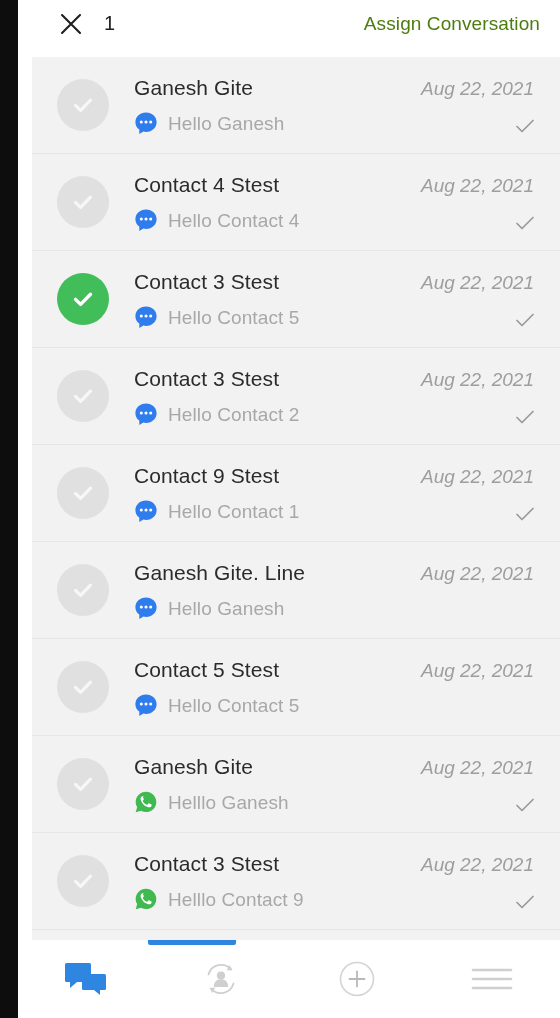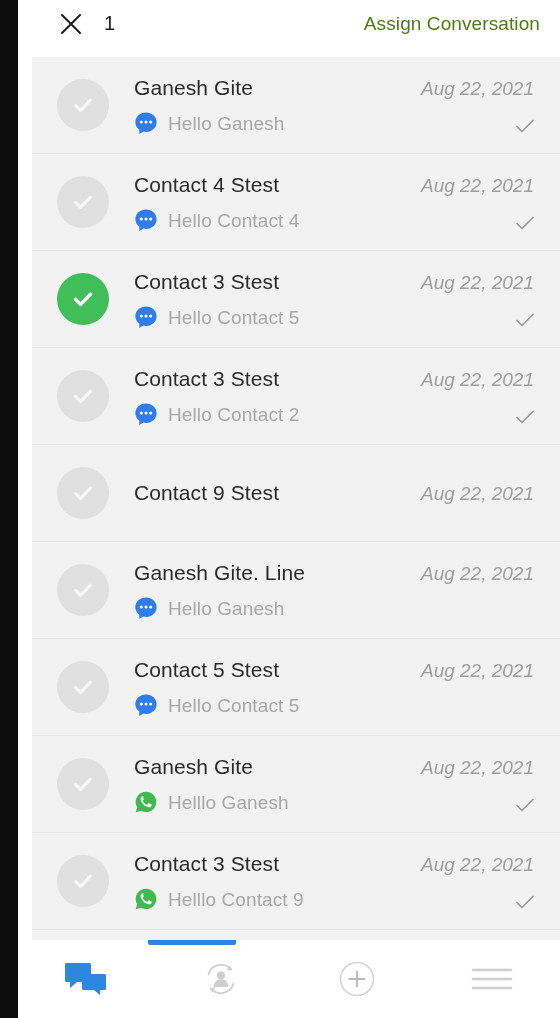--- a/index.html
+++ b/index.html
@@ -345,20 +345,36 @@
           <div class="checkcircle">
             <svg width="30" height="30" viewBox="0 0 30 30">
               <path d="M7.5 15.4 L12.6 20.4 L22.5 10.2" fill="none" stroke="#f7f7f7" stroke-width="3.2" stroke-linecap="round" stroke-linejoin="round"></path>
             </svg>
           </div>
         </div>
         <div class="row-body">
           <div class="row-top">
             <span class="row-name">Contact 9 Stest</span>
             <span class="row-date">Aug 22, 2021</span>
+          </div>
+          <div class="row-bottom">
+            <span class="chan-icon">
+              <svg width="24" height="24" viewBox="0 0 24 24">
+                <path d="M12 1.6 C5.9 1.6 1.4 5.9 1.4 11.2 C1.4 14.2 2.9 16.9 5.3 18.6 L5.3 23 L9.4 20.6 C10.2 20.8 11.1 20.9 12 20.9 C18.1 20.9 22.6 16.6 22.6 11.2 C22.6 5.9 18.1 1.6 12 1.6 Z" fill="#2f7ced"></path>
+                <circle cx="7.3" cy="11" r="1.55" fill="#ffffff"></circle>
+                <circle cx="12" cy="11" r="1.55" fill="#ffffff"></circle>
+                <circle cx="16.7" cy="11" r="1.55" fill="#ffffff"></circle>
+              </svg>
+            </span>
+            <span class="row-preview">Hello Contact 1</span>
+            <span class="row-tick">
+              <svg width="22" height="18" viewBox="0 0 22 18">
+                <path d="M3 9.5 L8 14.5 L19 3.5" fill="none" stroke="#9a9a9a" stroke-width="1.7" stroke-linecap="round" stroke-linejoin="round"></path>
+              </svg>
+            </span>
           </div>
         </div>
       </div>
       <div class="row">
         <div class="check-cell">
           <div class="checkcircle">
             <svg width="30" height="30" viewBox="0 0 30 30">
               <path d="M7.5 15.4 L12.6 20.4 L22.5 10.2" fill="none" stroke="#f7f7f7" stroke-width="3.2" stroke-linecap="round" stroke-linejoin="round"></path>
             </svg>
           </div>

